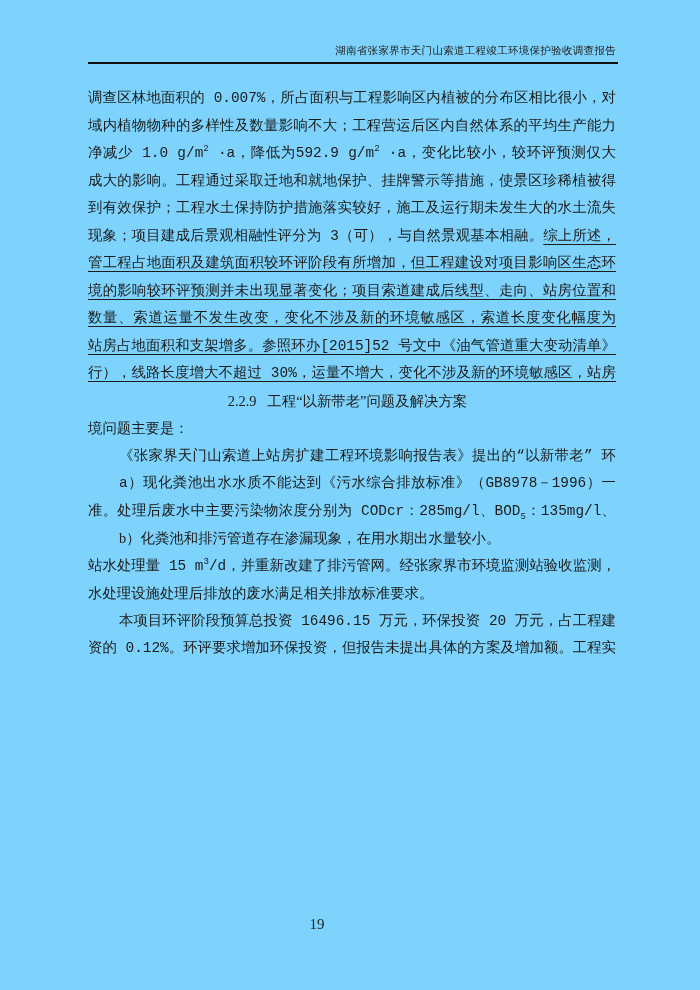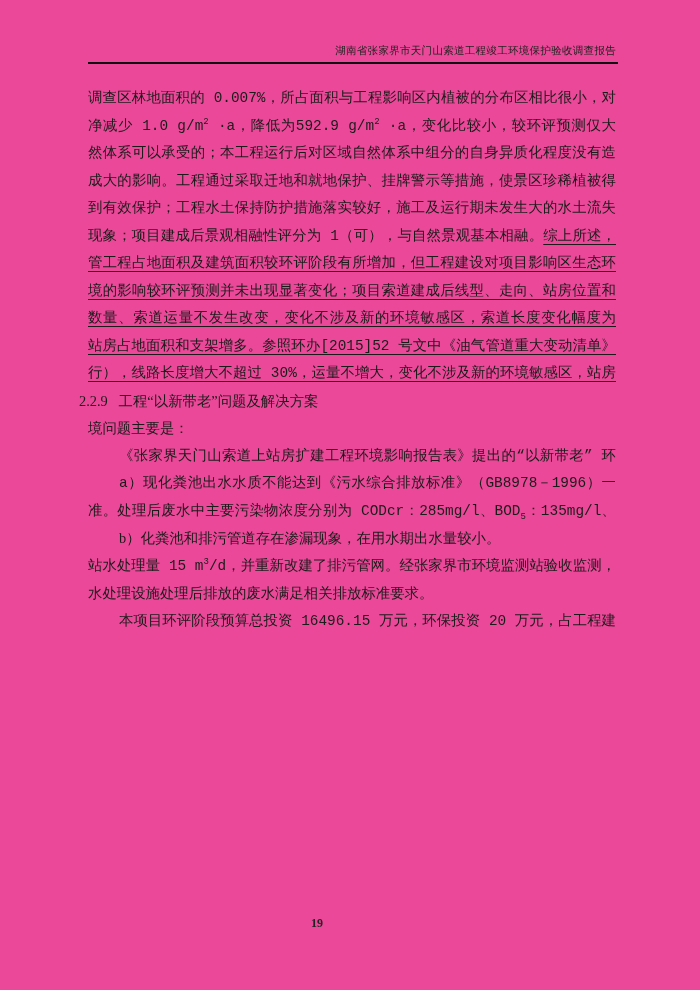--- a/index.html
+++ b/index.html
@@ -4,21 +4,21 @@
 <style>
   html, body { margin: 0; padding: 0; }
   body {
     width: 700px; height: 990px;
     background: #ffffff;
     font-family: "Liberation Serif", "DejaVu Serif", serif;
     color: #1e1e1e;
     position: relative;
     overflow: hidden;
   }
-  .page { position: absolute; inset: 0; background: #ec4899; }
+  .page { position: absolute; inset: 0; background: #7dd3fc; }
 
   .header {
     position: absolute;
     left: 88px; top: 44px; width: 528px;
     text-align: right;
     font-size: 10.5px;
     letter-spacing: 0.3px;
     color: #222222;
   }
   .header-rule {
@@ -37,61 +37,61 @@
   .line {
     height: 27.5px;
     white-space: pre-wrap;
     overflow: hidden;
   }
   .line.j {
     text-align: justify;
     text-align-last: justify;
     font-family: Liberation Mono, monospace;
   }
-  .line.heading { margin-left: -9px; }
+  .line.heading { margin-left: -9px; text-align: center; }
   .line.indent { text-indent: 31px; }
   .line.u span, span.u {
     text-decoration: underline;
     text-underline-offset: 4px;
     text-decoration-thickness: 1px;
   }
   .sup { vertical-align: super; font-size: 9px; line-height: 0; }
   .sub { vertical-align: sub; font-size: 9px; line-height: 0; }
 
   .footer {
     position: absolute;
     left: 0; top: 916px; width: 634px;
     text-align: center;
-    font-size: 12px;
+    font-size: 15px;
     color: #222222;
-    font-weight: bold;
   }
 </style>
 </head>
 <body>
 
 <div class="page">
   <div class="header">湖南省张家界市天门山索道工程竣工环境保护验收调查报告</div>
   <div class="header-rule"></div>
   <div class="doc-body">
       <div class="line j"><span>调查区林地面积的 0.007%，所占面积与工程影响区内植被的分布区相比很小，对区</span></div>
+      <div class="line j"><span>域内植物物种的多样性及数量影响不大；工程营运后区内自然体系的平均生产能力</span></div>
       <div class="line j"><span>净减少 1.0 g/m</span><span class="sup">2</span><span> ·a，降低为592.9 g/m</span><span class="sup">2</span><span> ·a，变化比较小，较环评预测仅大0.3 g/m</span><span class="sup">2</span><span> ·a，</span></div>
-      <div class="line j"><span>然体系可以承受的；本工程运行后对区域自然体系中组分的自身异质化程度没有造</span></div>
       <div class="line j"><span>成大的影响。工程通过采取迁地和就地保护、挂牌警示等措施，使景区珍稀植被得</span></div>
       <div class="line j"><span>到有效保护；工程水土保持防护措施落实较好，施工及运行期未发生大的水土流失</span></div>
-      <div class="line j"><span>现象；项目建成后景观相融性评分为 1（可），与自然景观基本相融。</span><span class="u">综上所述，尽</span></div>
+      <div class="line j"><span>现象；项目建成后景观相融性评分为 3（可），与自然景观基本相融。</span><span class="u">综上所述，尽</span></div>
       <div class="line j u"><span>管工程占地面积及建筑面积较环评阶段有所增加，但工程建设对项目影响区生态环</span></div>
       <div class="line j u"><span>境的影响较环评预测并未出现显著变化；项目索道建成后线型、走向、站房位置和</span></div>
       <div class="line j u"><span>数量、索道运量不发生改变，变化不涉及新的环境敏感区，索道长度变化幅度为+5%，</span></div>
       <div class="line j u"><span>站房占地面积和支架增多。参照环办[2015]52 号文中《油气管道重大变动清单》（试</span></div>
       <div class="line j u"><span>行），线路长度增大不超过 30%，运量不增大，变化不涉及新的环境敏感区，站房位</span></div>
       <div class="line heading"><span>2.2.9   工程“以新带老”问题及解决方案</span></div>
       <div class="line"><span>境问题主要是：</span></div>
       <div class="line j indent"><span>《张家界天门山索道上站房扩建工程环境影响报告表》提出的“以新带老” 环</span></div>
       <div class="line j indent"><span>a）现化粪池出水水质不能达到《污水综合排放标准》（GB8978－1996）一级标</span></div>
       <div class="line j"><span>准。处理后废水中主要污染物浓度分别为 CODcr：285mg/l、BOD</span><span class="sub">5</span><span>：135mg/l、</span></div>
       <div class="line indent"><span>b）化粪池和排污管道存在渗漏现象，在用水期出水量较小。</span></div>
       <div class="line j"><span>站水处理量 15 m</span><span class="sup">3</span><span>/d，并重新改建了排污管网。经张家界市环境监测站验收监测，污</span></div>
       <div class="line"><span>水处理设施处理后排放的废水满足相关排放标准要求。</span></div>
       <div class="line j indent"><span>本项目环评阶段预算总投资 16496.15 万元，环保投资 20 万元，占工程建设总投</span></div>
+      <div class="line j"><span>资的 0.12%。环评要求增加环保投资，但报告未提出具体的方案及增加额。工程实</span></div>
     </div>
   <div class="footer">19</div>
 </div>
 
 </body></html>

